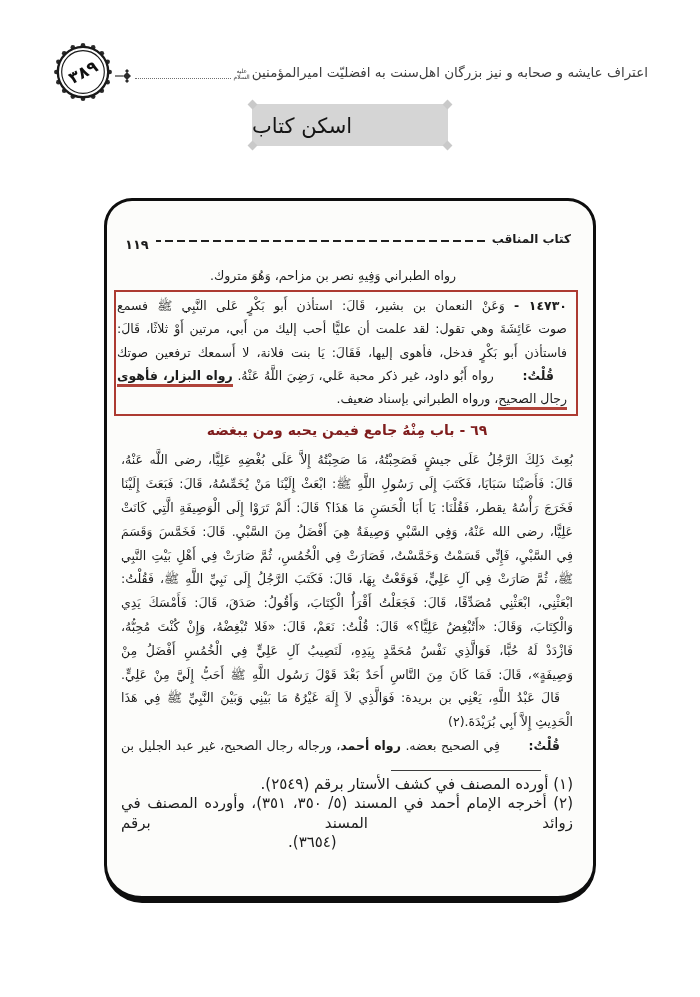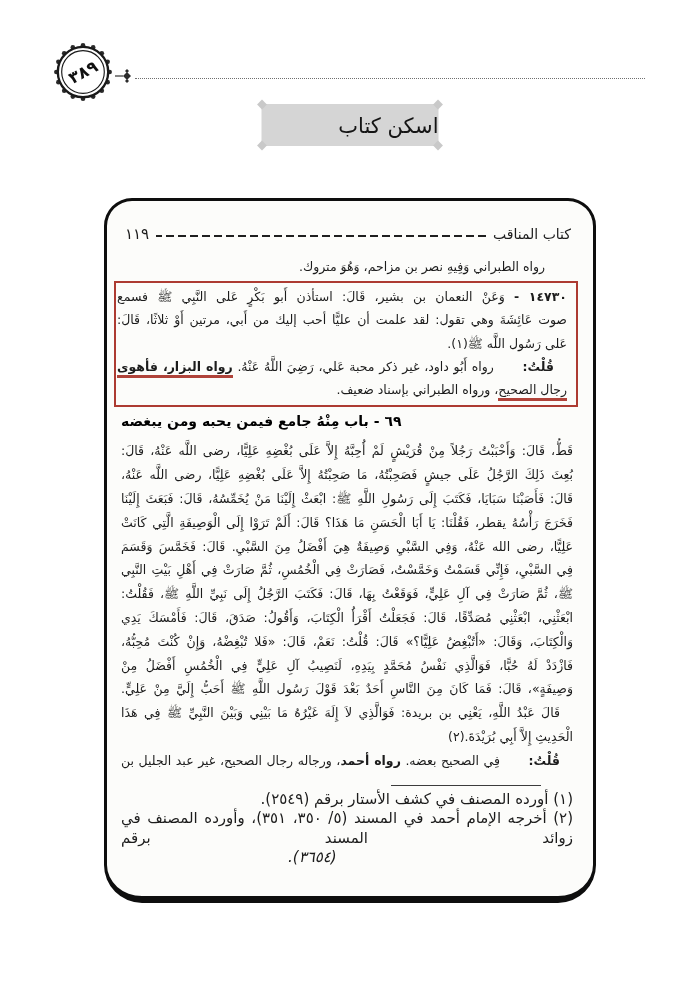--- a/index.html
+++ b/index.html
@@ -38,94 +38,95 @@
   .ornament-svg{flex:0 0 auto; position:relative; top:4px;}
   .medallion-svg{flex:0 0 auto;}
   .medallion-num{
     font-family:"DejaVu Sans", sans-serif;
     font-weight:bold; font-size:17px; fill:#101010;
   }
 
   
   .scan-label{
     position:absolute; top:104px; left:50%; transform:translateX(-50%);
-    width:177px; height:42px;
+    width:196px; height:42px;
     background:#d5d5d5;
-    text-align:right; line-height:44px;
+    text-align:left; line-height:44px;
     font-size:21px; color:#141414;
   }
   .tick{position:absolute; width:7px;height:7px;background:#c9c9c9;transform:rotate(45deg);}
   .tick.tl{top:-3px;left:-3px;} .tick.tr{top:-3px;right:-3px;}
   .tick.bl{bottom:-3px;left:-3px;} .tick.br{bottom:-3px;right:-3px;}
 
   
   .scan-box{
     position:absolute; top:198px; left:104px;
     width:492px; height:705px; box-sizing:border-box;
     background:#fcfcfa;
     border:3px solid #0e0e0e;
     border-bottom-width:7px;
     border-radius:28px 28px 38px 38px;
     padding:21px 20px 0 14px;
     direction:rtl;
     color:#1c1c1c;
   }
 
   .book-header{display:flex; align-items:center; direction:rtl; margin:3px 2px 0 4px;}
-  .bh-title{font-size:14px; font-weight:normal; white-space:nowrap;}
+  .bh-title{font-size:12px; font-weight:bold; white-space:nowrap;}
   .bh-dashes{
     flex:1 1 auto; height:2px; margin:0 7px; position:relative; top:2px;
     background:repeating-linear-gradient(to left,#1f1f1f 0 8px,transparent 8px 12px);
   }
-  .bh-page{font-size:15px; font-weight:normal; white-space:nowrap; letter-spacing:1px;}
+  .bh-page{font-size:13px; font-weight:bold; white-space:nowrap; letter-spacing:1px;margin-top:12px;}
 
   .tline{
     font-size:12.5px; line-height:23.3px;
     text-align:justify; text-align-last:justify;
     direction:rtl;
   }
   .tline.end{text-align-last:right;}
   .tline.indent{padding-right:13px;}
   .num{font-weight:bold;}
   .qult{font-weight:bold;margin-left:24px;}
   .b{font-weight:bold;}
   .u{border-bottom:3px solid #b0433a; padding-bottom:1px;}
 
-  .intro-line{margin-top:16px; font-size:12.5px; text-align:right; padding-right:28px; white-space:nowrap;}
+  .intro-line{margin-top:16px; font-size:12.5px; text-align:center; padding-right:28px; white-space:nowrap;}
 
   .red-box{
     margin:7px -5px 0 -7px;
     border:2.5px solid #ad3b32;
     padding:2px 9px 4px 1px;
   }
 
   .chapter-heading{
     margin-top:3px;
-    text-align:left; font-weight:bold; font-size:14px; color:#000000;
+    text-align:center; font-weight:bold; font-size:14px; color:#7f1d1d;
     line-height:22px;
   }
 
   .body-block{margin-top:7px;}
   .body-block .tline{line-height:23.8px;}
 
   .footnote-rule{
     width:150px; margin-right:32px; margin-top:12px;
     border-top:1.6px solid #3c3c3c; height:0;
   }
   .footnotes{margin-top:4px;}
   .fline{font-size:15px; line-height:19.5px; text-align:justify; text-align-last:justify; direction:rtl;}
   .fline.end{text-align-last:right;}
-  .fline.cont{text-align:left; text-align-last:left; padding-left:167px;font-style:italic;}
+  .fline.cont{text-align:left; text-align-last:left; padding-left:167px;}
 </style>
 </head>
 <body>
 
 <div class="sheet">
 
   <div class="top-header">
+    <span class="header-title"><span>اعتراف عايشه و صحابه و نيز بزرگان اهل‌سنت به افضليّت اميرالمؤمنين</span><span class="honorific"><span>عليه</span><span>السلام</span></span></span>
     <span class="leader"></span>
     <svg class="ornament-svg" width="18" height="16" viewBox="0 0 18 16">
       <path d="M1 8 L9 8" stroke="#333" stroke-width="1.2" fill="none"></path>
       <path d="M9 8 L13 4 L17 8 L13 12 Z" fill="#2d2d2d"></path>
       <path d="M11 3 L13 1 L15 3 L13 5 Z" fill="#2d2d2d"></path>
       <path d="M11 13 L13 11 L15 13 L13 15 Z" fill="#2d2d2d"></path>
     </svg>
     <svg class="medallion-svg" width="62" height="62" viewBox="0 0 64 64">
       <g fill="#2a2a2a">
         <circle cx="59.5" cy="32" r="2.4"></circle>
@@ -165,29 +166,28 @@
       <span class="bh-title">كتاب المناقب</span>
       <span class="bh-dashes"></span>
       <span class="bh-page">١١٩</span>
     </div>
 
     <div class="intro-line">رواه الطبراني وَفِيهِ نصر بن مزاحم، وَهُوَ متروك.</div>
 
     <div class="red-box">
       <div class="tline"><span class="num">١٤٧٣٠ -</span><span> وَعَنْ النعمان بن بشير، قَالَ: استأذن أَبو بَكْرٍ عَلى النَّبِي ﷺ فسمع</span></div>
       <div class="tline">صوت عَائِشَةَ وهي تقول: لقد علمت أن عليًّا أحب إليك من أَبي، مرتين أَوْ ثلاثًا، قَالَ:</div>
-      <div class="tline end">عَلى رَسُول اللَّه ﷺ(١).</div>
+      <div class="tline">فاستأذن أَبو بَكْرٍ فدخل، فأهوى إليها، فَقَالَ: يَا بنت فلانة، لا أَسمعك ترفعين صوتك</div>
       <div class="tline indent"><span class="qult">قُلْتُ:</span><span> رواه أَبُو داود، غير ذكر محبة عَلي، رَضِيَ اللَّهُ عَنْهُ. </span><span class="u b">رواه البزار، فأهوى</span></div>
       <div class="tline end"><span class="u">رجال الصحيح</span><span>، ورواه الطبراني بإسناد ضعيف.</span></div>
     </div>
 
     <div class="chapter-heading">٦٩ - باب مِنْهُ جامع فيمن يحبه ومن يبغضه</div>
 
     <div class="body-block">
-      <div class="tline">قَطُّ، قَالَ: وَأَحْبَبْتُ رَجُلاً مِنْ قُرَيْشٍ لَمْ أُحِبَّهُ إِلاَّ عَلَى بُغْضِهِ عَلِيًّا، رضى اللَّه عَنْهُ، قَالَ:</div>
       <div class="tline">بُعِثَ ذَلِكَ الرَّجُلُ عَلَى جيشٍ فَصَحِبْتُهُ، مَا صَحِبْتُهُ إِلاَّ عَلَى بُغْضِهِ عَلِيًّا، رضى اللَّه عَنْهُ،</div>
       <div class="tline">قَالَ: فَأَصَبْنَا سَبَايَا، فَكَتَبَ إِلَى رَسُولِ اللَّهِ ﷺ: ابْعَثْ إِلَيْنَا مَنْ يُخَمِّسُهُ، قَالَ: فَبَعَثَ إِلَيْنَا</div>
       <div class="tline">فَخَرَجَ رَأْسُهُ يقطر، فَقُلْنَا: يَا أَبَا الْحَسَنِ مَا هَذَا؟ قَالَ: أَلَمْ تَرَوْا إِلَى الْوَصِيفَةِ الَّتِي كَانَتْ</div>
       <div class="tline">عَلِيًّا، رضى الله عَنْهُ، وَفِي السَّبْيِ وَصِيفَةٌ هِيَ أَفْضَلُ مِنَ السَّبْيِ. قَالَ: فَخَمَّسَ وَقَسَمَ</div>
       <div class="tline">فِي السَّبْيِ، فَإِنِّي قَسَمْتُ وَخَمَّسْتُ، فَصَارَتْ فِي الْخُمُسِ، ثُمَّ صَارَتْ فِي أَهْلِ بَيْتِ النَّبِي</div>
       <div class="tline">ﷺ، ثُمَّ صَارَتْ فِي آلِ عَلِيٍّ، فَوَقَعْتُ بِهَا، قَالَ: فَكَتَبَ الرَّجُلُ إِلَى نَبِيِّ اللَّهِ ﷺ، فَقُلْتُ:</div>
       <div class="tline">ابْعَثْنِي، ابْعَثْنِي مُصَدِّقًا، قَالَ: فَجَعَلْتُ أَقْرَأُ الْكِتَابَ، وَأَقُولُ: صَدَقَ، قَالَ: فَأَمْسَكَ يَدِي</div>
       <div class="tline">وَالْكِتَابَ، وَقَالَ: «أَتُبْغِضُ عَلِيًّا؟» قَالَ: قُلْتُ: نَعَمْ، قَالَ: «فَلا تُبْغِضْهُ، وَإِنْ كُنْتَ مُحِبُّهُ،</div>
       <div class="tline">فَازْدَدْ لَهُ حُبًّا، فَوَالَّذِي نَفْسُ مُحَمَّدٍ بِيَدِهِ، لَنَصِيبُ آلِ عَلِيٍّ فِي الْخُمُسِ أَفْضَلُ مِنْ</div>
       <div class="tline">وَصِيفَةٍ»، قَالَ: فَمَا كَانَ مِنَ النَّاسِ أَحَدٌ بَعْدَ قَوْلَ رَسُول اللَّهِ ﷺ أَحَبُّ إِلَيَّ مِنْ عَلِيٍّ.</div>

